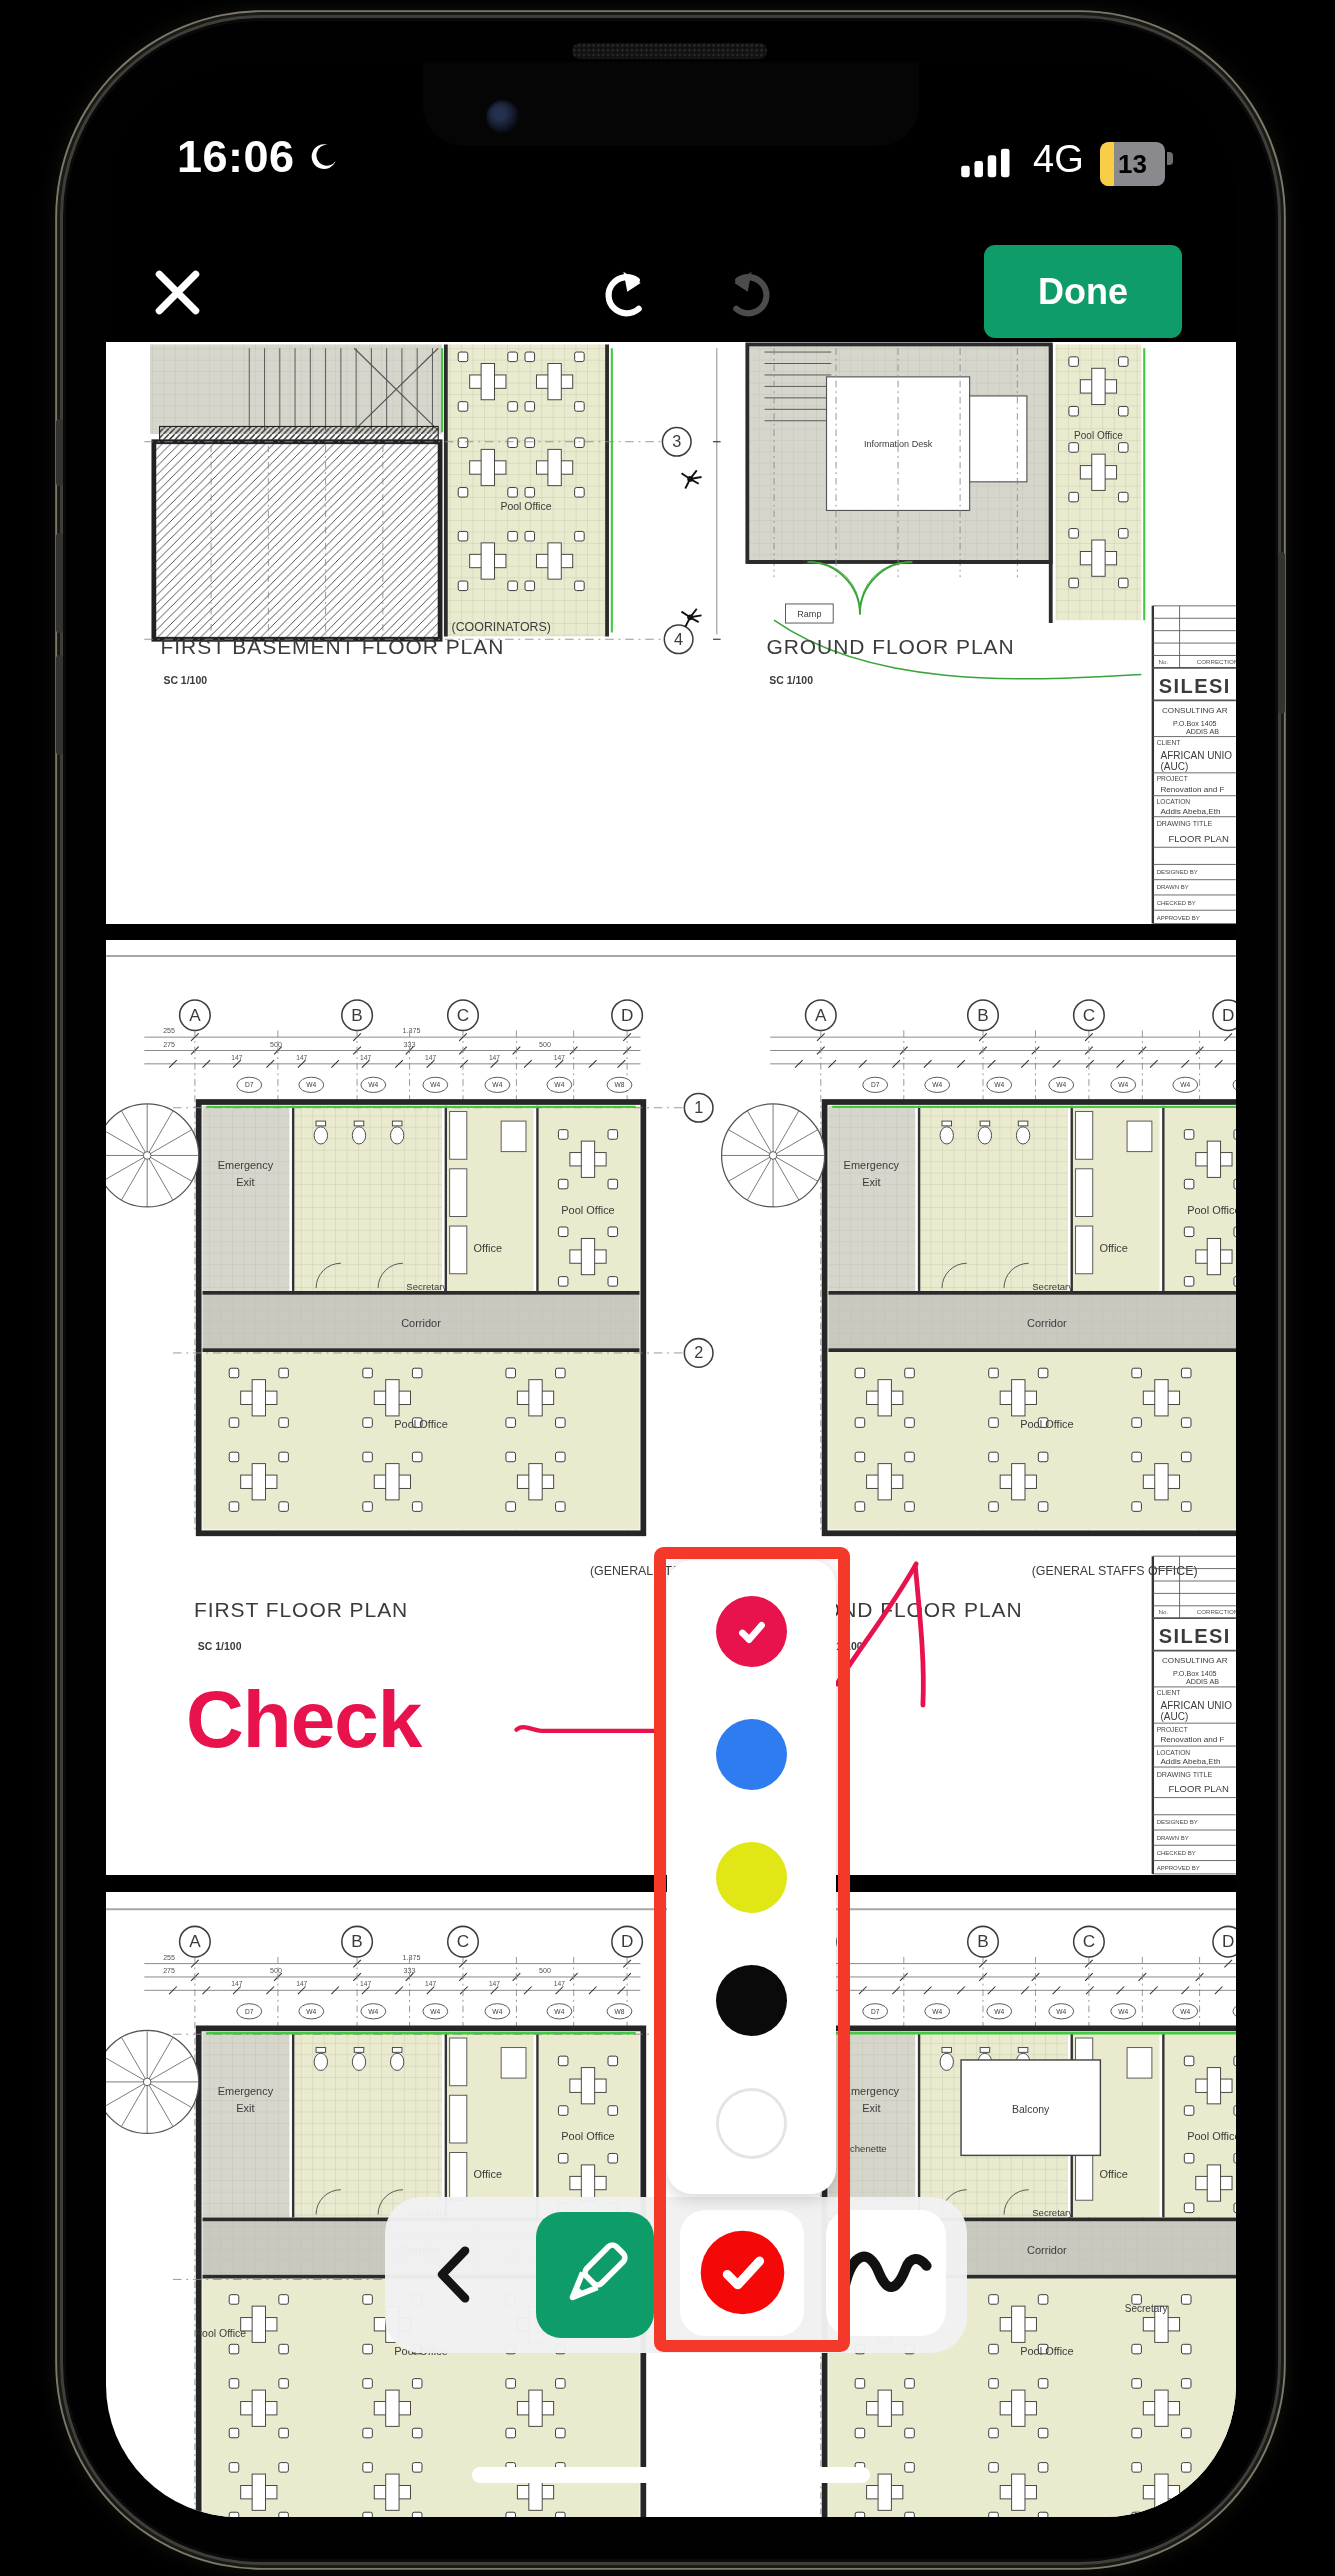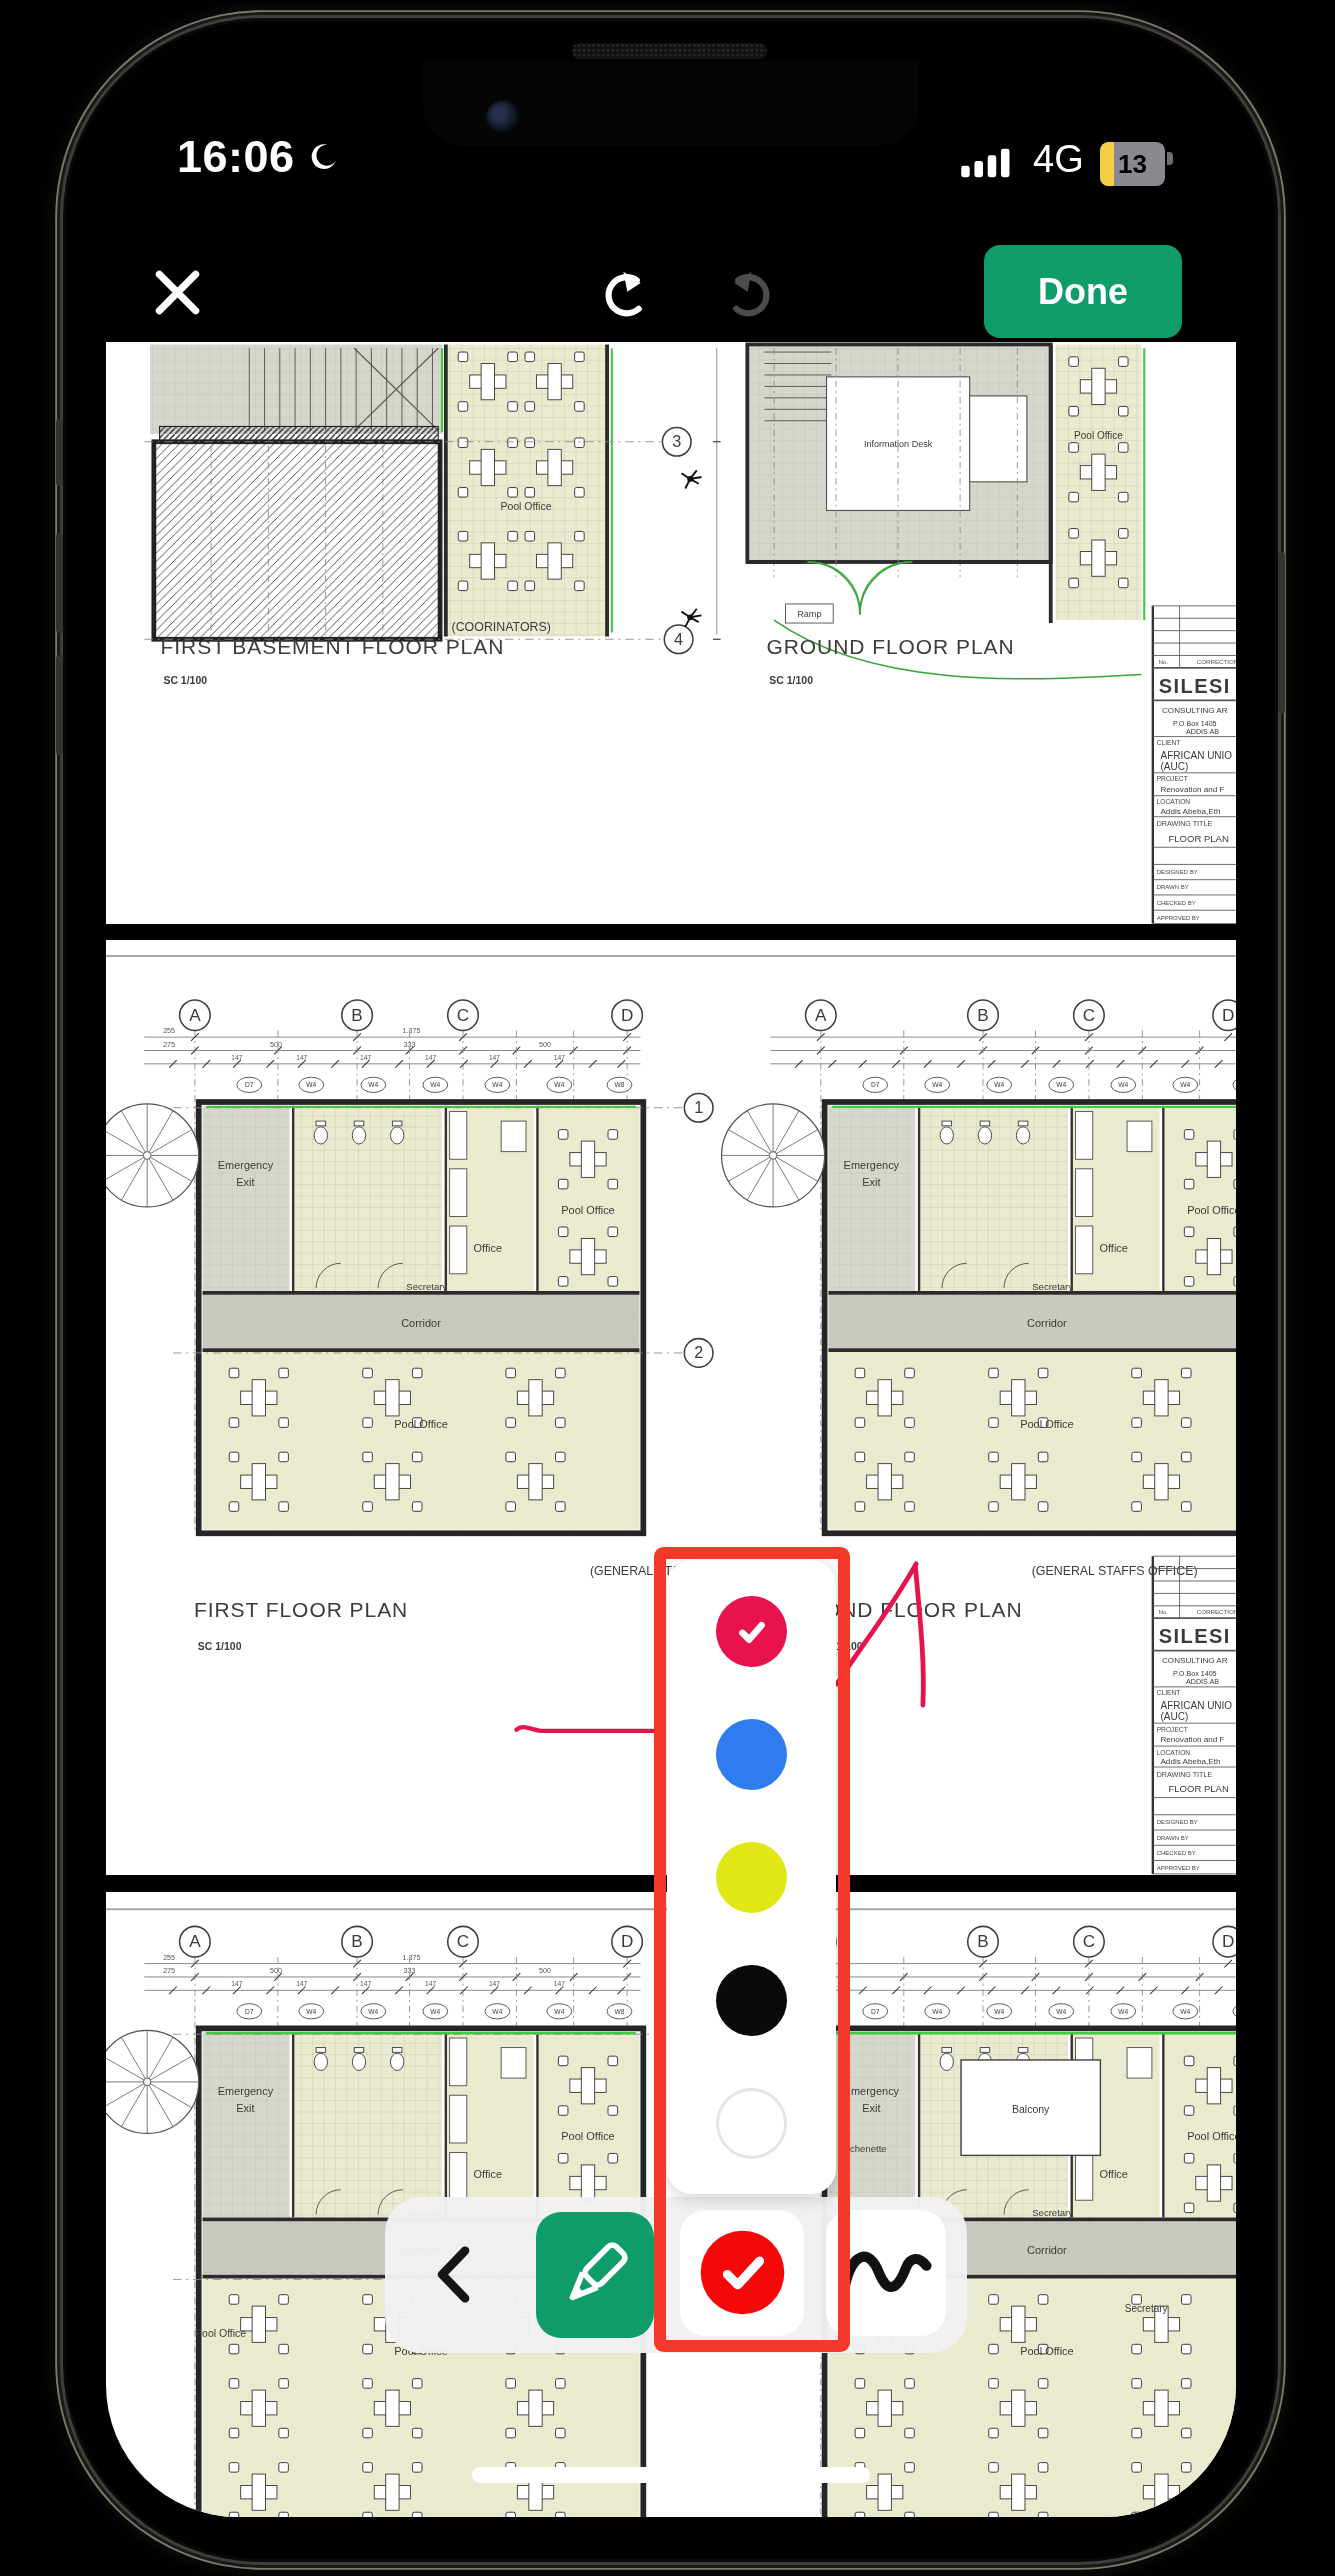--- a/index.html
+++ b/index.html
@@ -28,21 +28,21 @@
   .net{position:absolute;left:927px;top:76px;font-size:38px;font-weight:normal;}
   .batt{position:absolute;left:994px;top:80px;width:65px;height:44px;border-radius:8.6px;background:#8a8a8e;}
   .batt .charge{position:absolute;left:0;top:0;bottom:0;width:14.3px;background:#f7ce45;border-radius:8.6px 0 0 8.6px;}
   .batt .pct{position:absolute;left:0;top:0;width:100%;height:100%;display:flex;align-items:center;justify-content:center;
              color:#000;font-size:26px;font-weight:bold;}
   .batt .nub{position:absolute;right:-7.6px;top:9.5px;width:5.7px;height:13.4px;background:#6e6e72;border-radius:0 3.8px 3.8px 0;}
   
   .close-btn{position:absolute;left:38px;top:197px;width:67px;height:67px;z-index:10;cursor:pointer;}
   .undo-btn{position:absolute;left:482px;top:202px;z-index:10;cursor:pointer;}
   .redo-btn{position:absolute;left:612px;top:202px;z-index:10;cursor:pointer;}
-  .done-btn{position:absolute;left:878px;top:183px;width:198px;height:93px;border-radius:16px;
+  .done-btn{position:absolute;left:878px;top:183px;width:198px;height:93px;border-radius:11px;
             background:#0e9c69;color:#fff;font-size:36px;font-weight:bold;display:flex;
             align-items:center;justify-content:center;z-index:10;cursor:pointer;}
   
   .doc{position:absolute;left:0;top:0;width:1130px;height:2455px;z-index:1;}
   .page{position:absolute;left:0;width:1130px;background:#fff;}
   .p1{top:280px;height:582px;}
   .p2{top:878px;height:935px;}
   .p3{top:1830px;height:625px;}
   #plans{position:absolute;left:0;top:0;z-index:2;pointer-events:none;font-family:"Liberation Sans",sans-serif;}
   
@@ -1018,20 +1018,21 @@
             <text x="1105" y="1784" font-size="8.5" fill="#3b3b3b" text-anchor="start" font-weight="normal" letter-spacing="0">Addis Abeba,Eth</text>
             <text x="1101" y="1797" font-size="7.5" fill="#444" text-anchor="start" font-weight="normal" letter-spacing="0">DRAWING TITLE</text>
             <text x="1145" y="1813" font-size="10" fill="#3b3b3b" text-anchor="middle" font-weight="normal" letter-spacing="0">FLOOR PLAN</text>
             <text x="1101" y="1847" font-size="6.3" fill="#444" text-anchor="start" font-weight="normal" letter-spacing="0">DESIGNED BY</text>
             <text x="1101" y="1863" font-size="6.3" fill="#444" text-anchor="start" font-weight="normal" letter-spacing="0">DRAWN BY</text>
             <text x="1101" y="1879" font-size="6.3" fill="#444" text-anchor="start" font-weight="normal" letter-spacing="0">CHECKED BY</text>
             <text x="1101" y="1895" font-size="6.3" fill="#444" text-anchor="start" font-weight="normal" letter-spacing="0">APPROVED BY</text>
           </svg>
       </div>
 
+      <div class="check-text" style="color: rgb(232, 18, 76);">Check</div>
       <svg id="ink" width="1130" height="2455" viewBox="0 0 1184 2573">
           <path d="M430,1748 C437,1741 447,1749 456,1749 L574,1749" fill="none" stroke="#e8124c" stroke-width="4.5" stroke-linecap="round"></path>
           <path d="M849,1574 C820,1625 790,1662 766,1700" fill="none" stroke="#e8124c" stroke-width="5" stroke-linecap="round"></path>
           <path d="M848,1576 C854,1640 858,1680 856,1722" fill="none" stroke="#e8124c" stroke-width="5" stroke-linecap="round"></path>
         </svg>
 
       <div class="notch">
         <div class="camera"></div>
       </div>
       <div class="statusbar">

